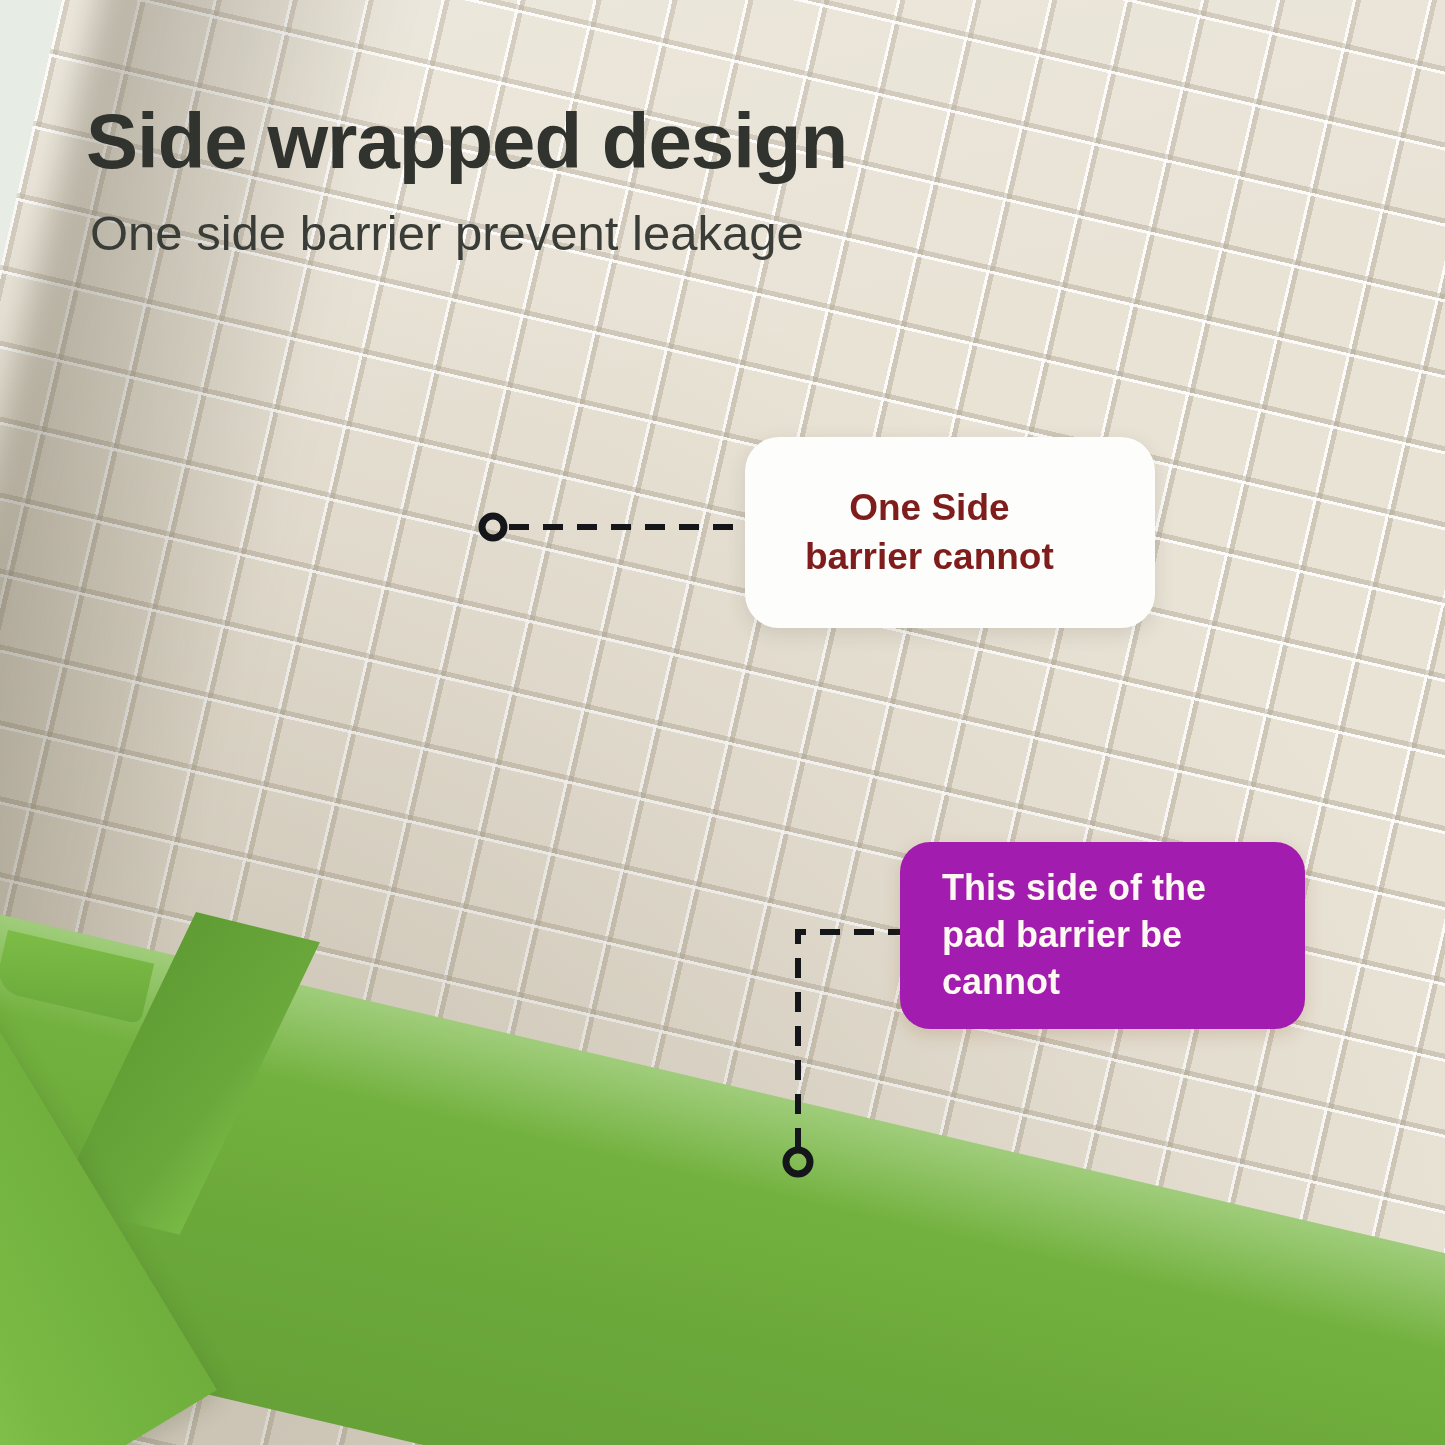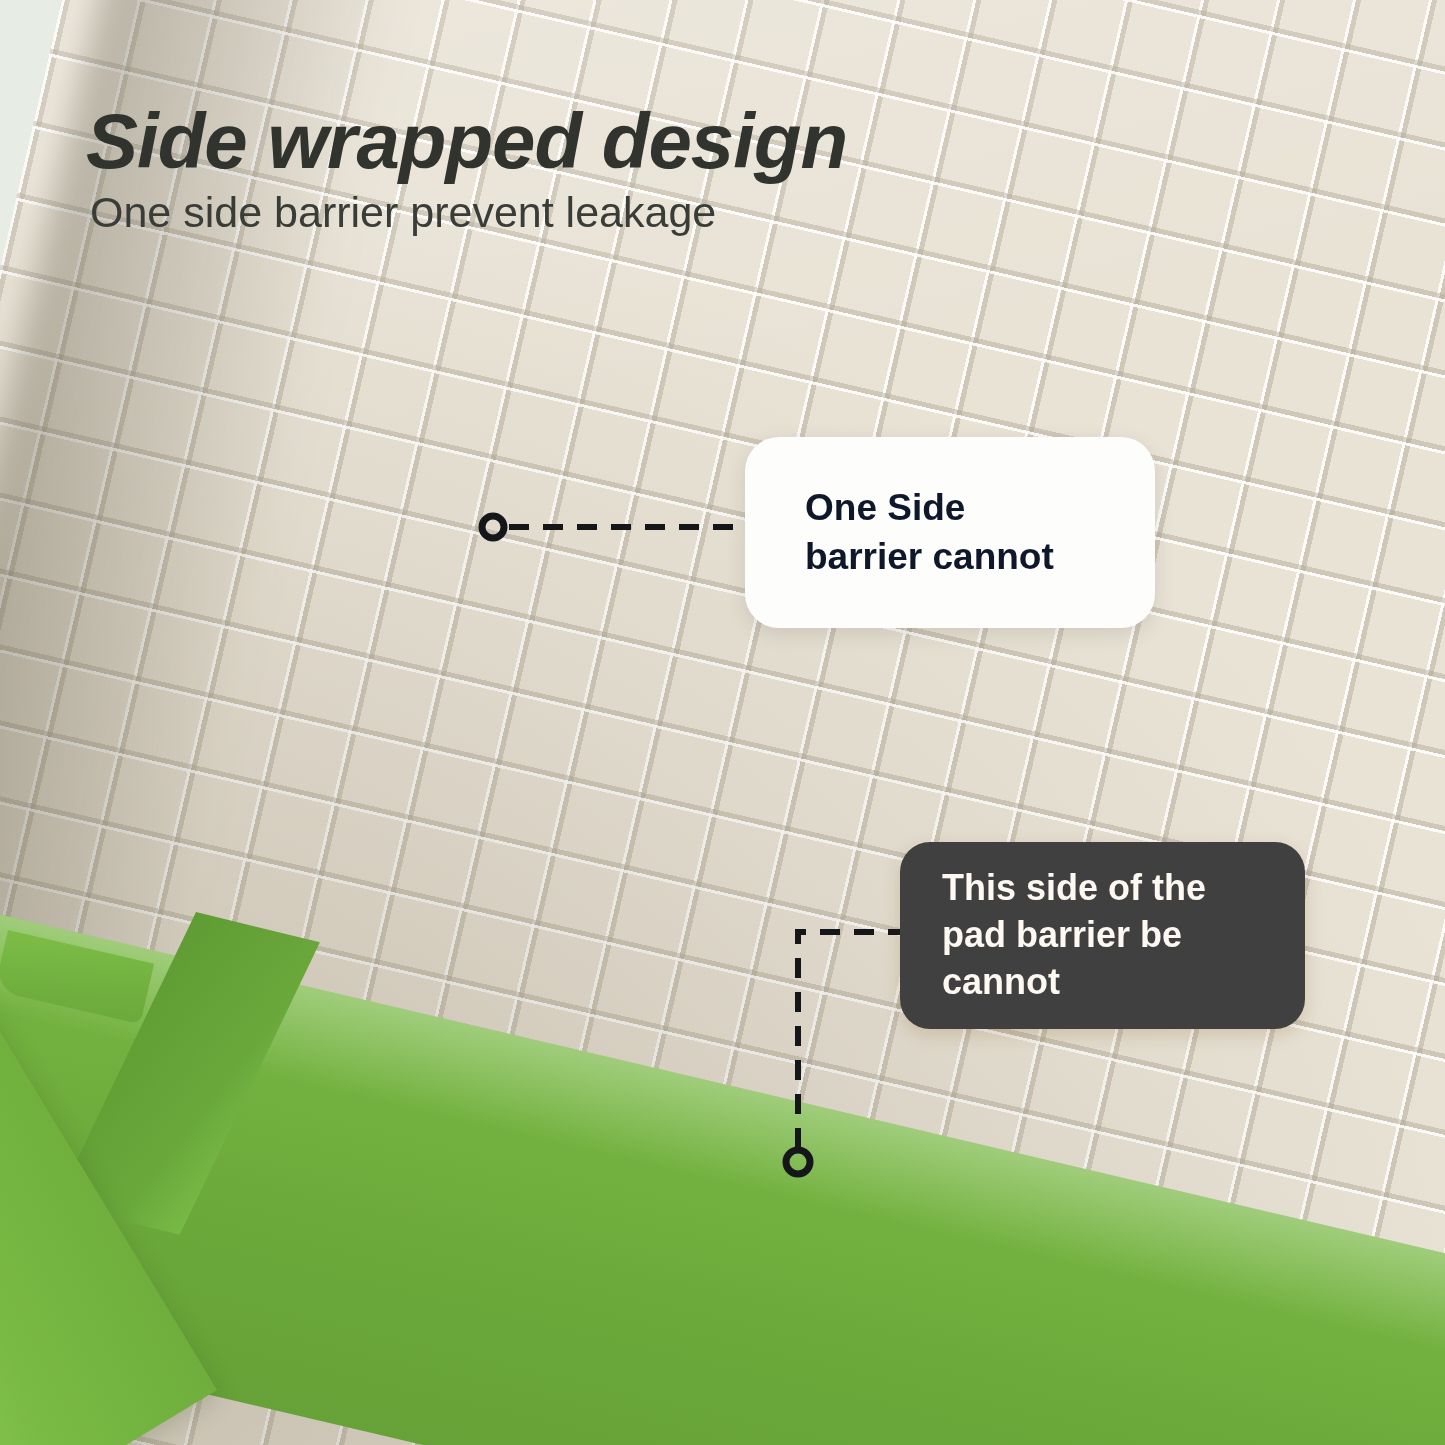--- a/index.html
+++ b/index.html
@@ -113,43 +113,44 @@
     background:linear-gradient(170deg,#7cbc46,#6aa93b);
     border-radius:0 0 10px 26px;
     transform:rotate(13deg);
     transform-origin:0 0;
   }
 
   
   .title{
     position:absolute; left:86px; top:96px;
     font-size:78px; font-weight:700; letter-spacing:-1px;
-    color:#31332e; white-space:nowrap;font-style:italic;
+    color:#31332e; white-space:nowrap;
   }
   .subtitle{
-    position:absolute; left:90px; top:188px;
-    font-size:43px; font-weight:400; letter-spacing:0px;
+    position:absolute; left:90px; top:205px;
+    font-size:49px; font-weight:400; letter-spacing:0px;
     color:#3a3c37; white-space:nowrap;
   }
 
   
   .callout{position:absolute;display:flex;align-items:center;}
   .callout-white{
     left:745px; top:437px; width:410px; height:191px;
     background:#fdfdfb; border-radius:34px;
     box-shadow:0 6px 20px rgba(70,70,60,.14);
   }
   .callout-white .txt{
     padding:0 0 0 60px;
     font-size:37px; font-weight:700; line-height:1.32;
-    color:#0f172a;
+    color:#7f1d1d;
+    text-align:center;
   }
   .callout-orange{
     left:900px; top:842px; width:405px; height:187px;
-    background:#404040; border-radius:30px;
+    background:#a21caf; border-radius:30px;
     box-shadow:0 6px 18px rgba(120,70,10,.18);
   }
   .callout-orange .txt{
     padding:0 0 0 42px;
     font-size:36px; font-weight:700; line-height:1.30;
     color:#fdf8f1;
   }
 
   
   .leader{position:absolute;left:0;top:0;width:1445px;height:1445px;pointer-events:none;}

